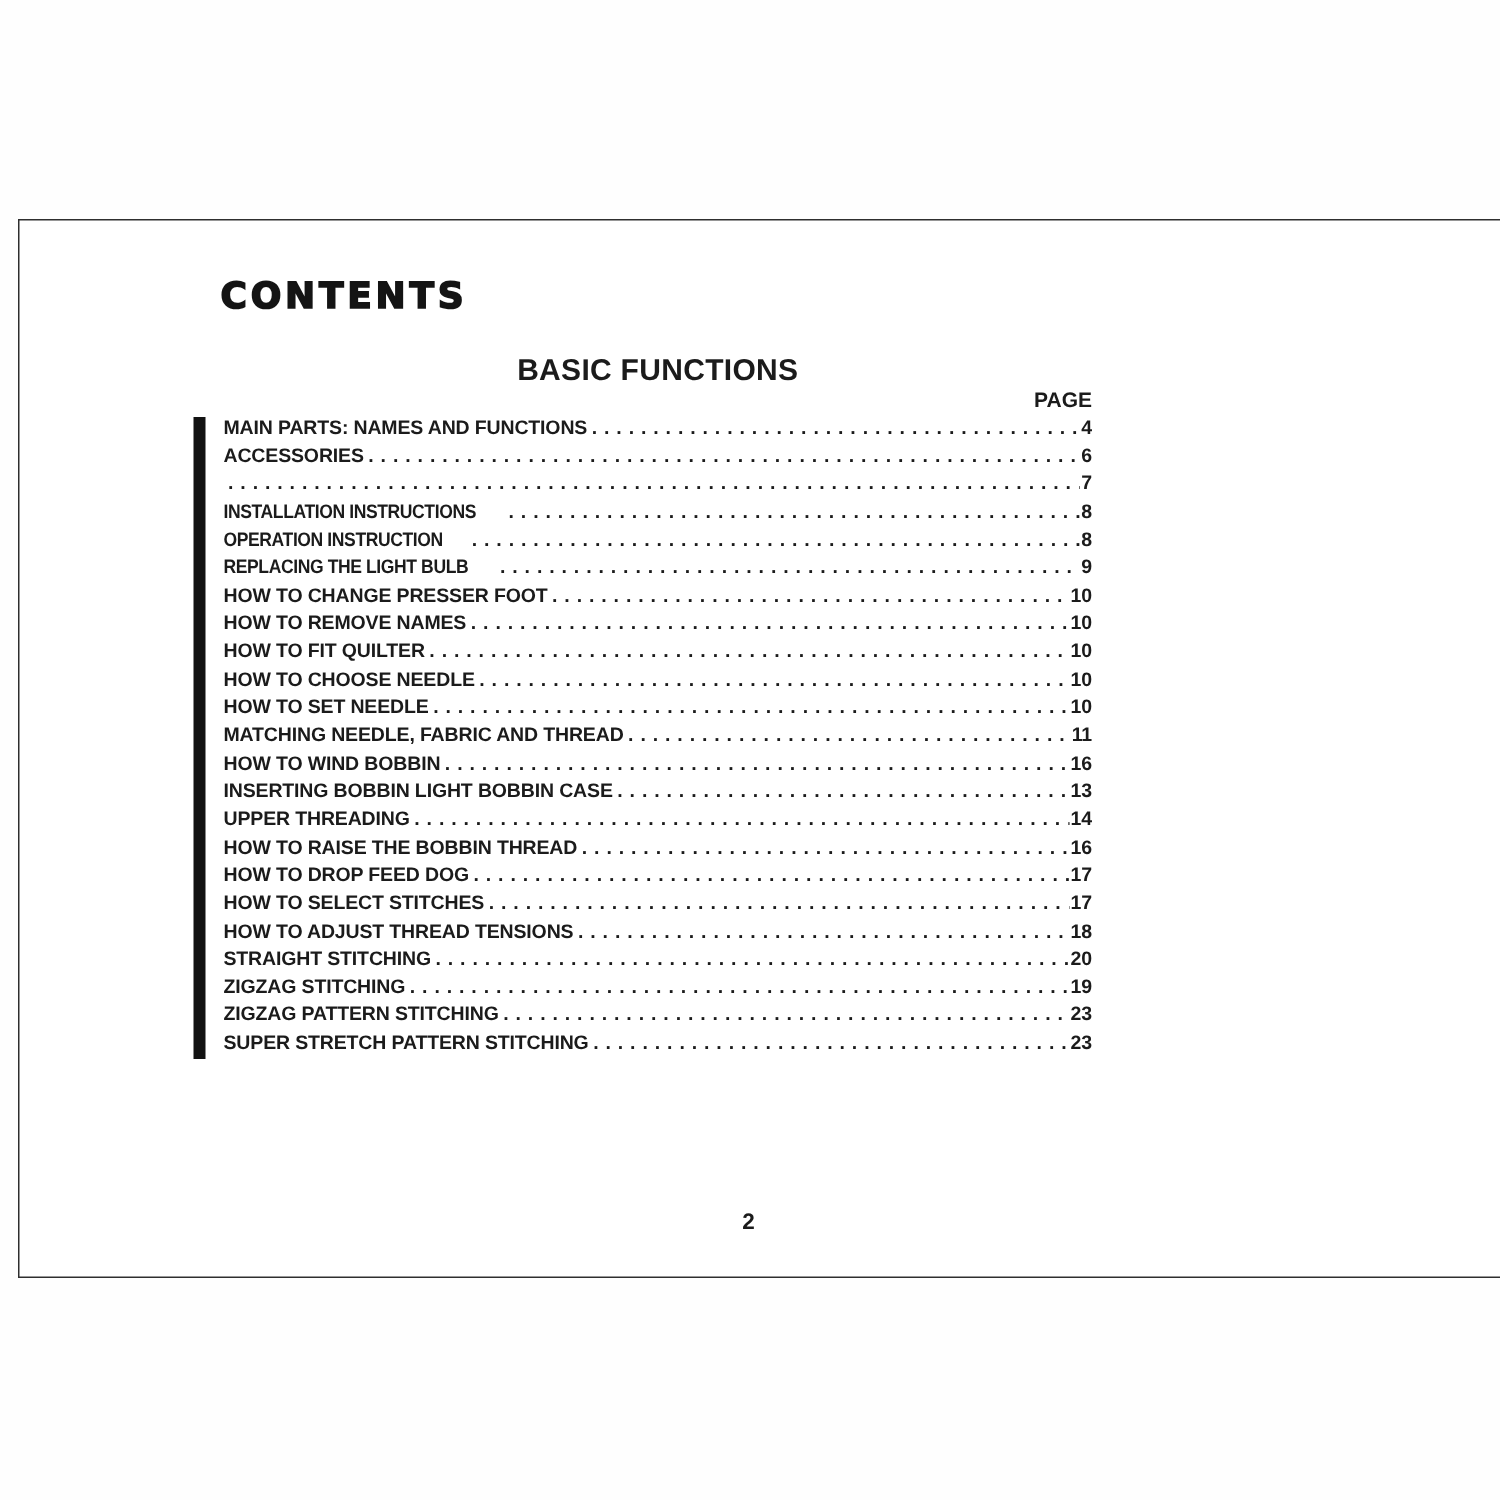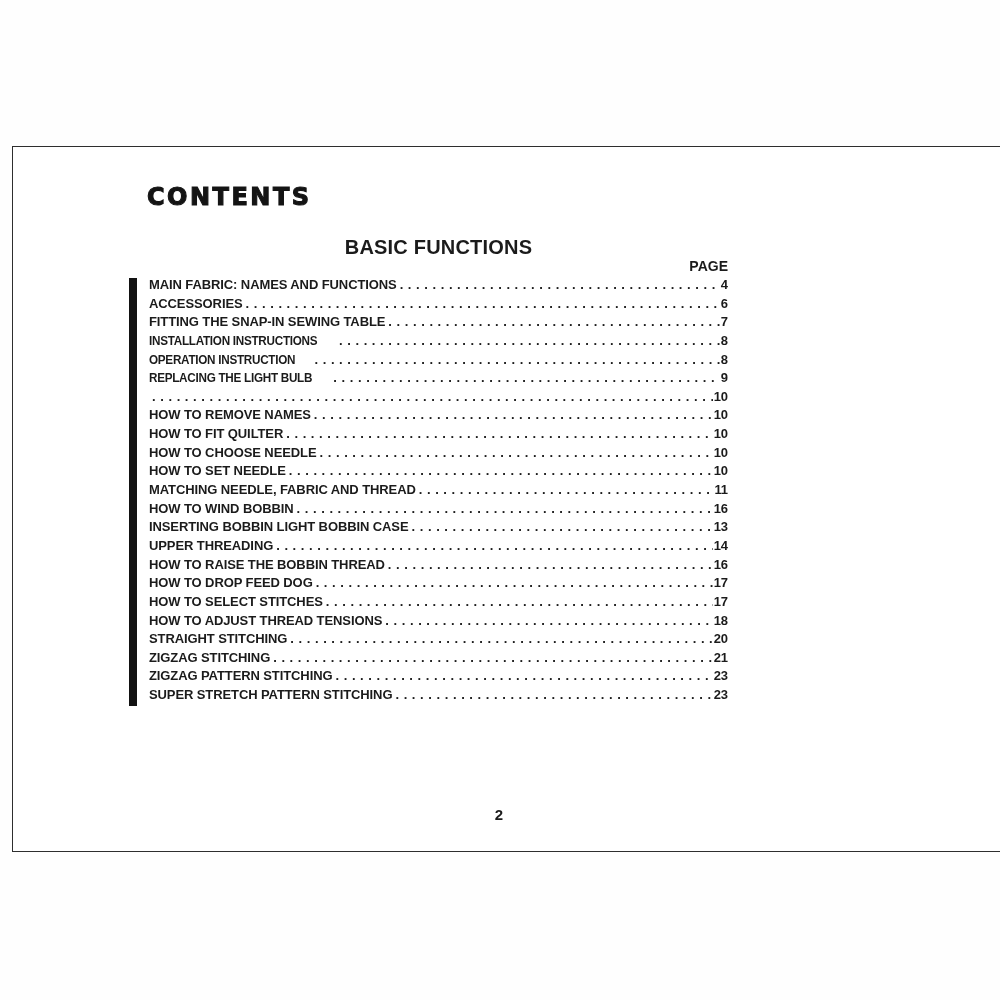--- a/index.html
+++ b/index.html
@@ -135,50 +135,50 @@
 
     <h1 class="doc-title">CONTENTS</h1>
 
     <div class="content-col">
       <div class="section-heading">BASIC FUNCTIONS</div>
 
       <div class="page-col-label">PAGE</div>
 
       <div class="toc" id="toc">
           <div class="toc-row">
-            <span class="toc-label">MAIN FABRIC: NAMES AND FUNCTIONS</span>
+            <span class="toc-label">MAIN PARTS: NAMES AND FUNCTIONS</span>
             <span class="toc-dots"></span>
             <span class="toc-page">4</span>
           </div>
           <div class="toc-row">
             <span class="toc-label">ACCESSORIES</span>
             <span class="toc-dots"></span>
             <span class="toc-page">6</span>
           </div>
           <div class="toc-row">
-            <span class="toc-label">FITTING THE SNAP-IN SEWING TABLE</span>
             <span class="toc-dots"></span>
             <span class="toc-page">7</span>
           </div>
           <div class="toc-row">
             <span class="toc-label">INSTALLATION INSTRUCTIONS</span>
             <span class="toc-dots"></span>
             <span class="toc-page">8</span>
           </div>
           <div class="toc-row">
             <span class="toc-label">OPERATION INSTRUCTION</span>
             <span class="toc-dots"></span>
             <span class="toc-page">8</span>
           </div>
           <div class="toc-row">
             <span class="toc-label">REPLACING THE LIGHT BULB</span>
             <span class="toc-dots"></span>
             <span class="toc-page">9</span>
           </div>
           <div class="toc-row">
+            <span class="toc-label">HOW TO CHANGE PRESSER FOOT</span>
             <span class="toc-dots"></span>
             <span class="toc-page">10</span>
           </div>
           <div class="toc-row">
             <span class="toc-label">HOW TO REMOVE NAMES</span>
             <span class="toc-dots"></span>
             <span class="toc-page">10</span>
           </div>
           <div class="toc-row">
             <span class="toc-label">HOW TO FIT QUILTER</span>
@@ -236,21 +236,21 @@
             <span class="toc-page">18</span>
           </div>
           <div class="toc-row">
             <span class="toc-label">STRAIGHT STITCHING</span>
             <span class="toc-dots"></span>
             <span class="toc-page">20</span>
           </div>
           <div class="toc-row">
             <span class="toc-label">ZIGZAG STITCHING</span>
             <span class="toc-dots"></span>
-            <span class="toc-page">21</span>
+            <span class="toc-page">19</span>
           </div>
           <div class="toc-row">
             <span class="toc-label">ZIGZAG PATTERN STITCHING</span>
             <span class="toc-dots"></span>
             <span class="toc-page">23</span>
           </div>
           <div class="toc-row">
             <span class="toc-label">SUPER STRETCH PATTERN STITCHING</span>
             <span class="toc-dots"></span>
             <span class="toc-page">23</span>

